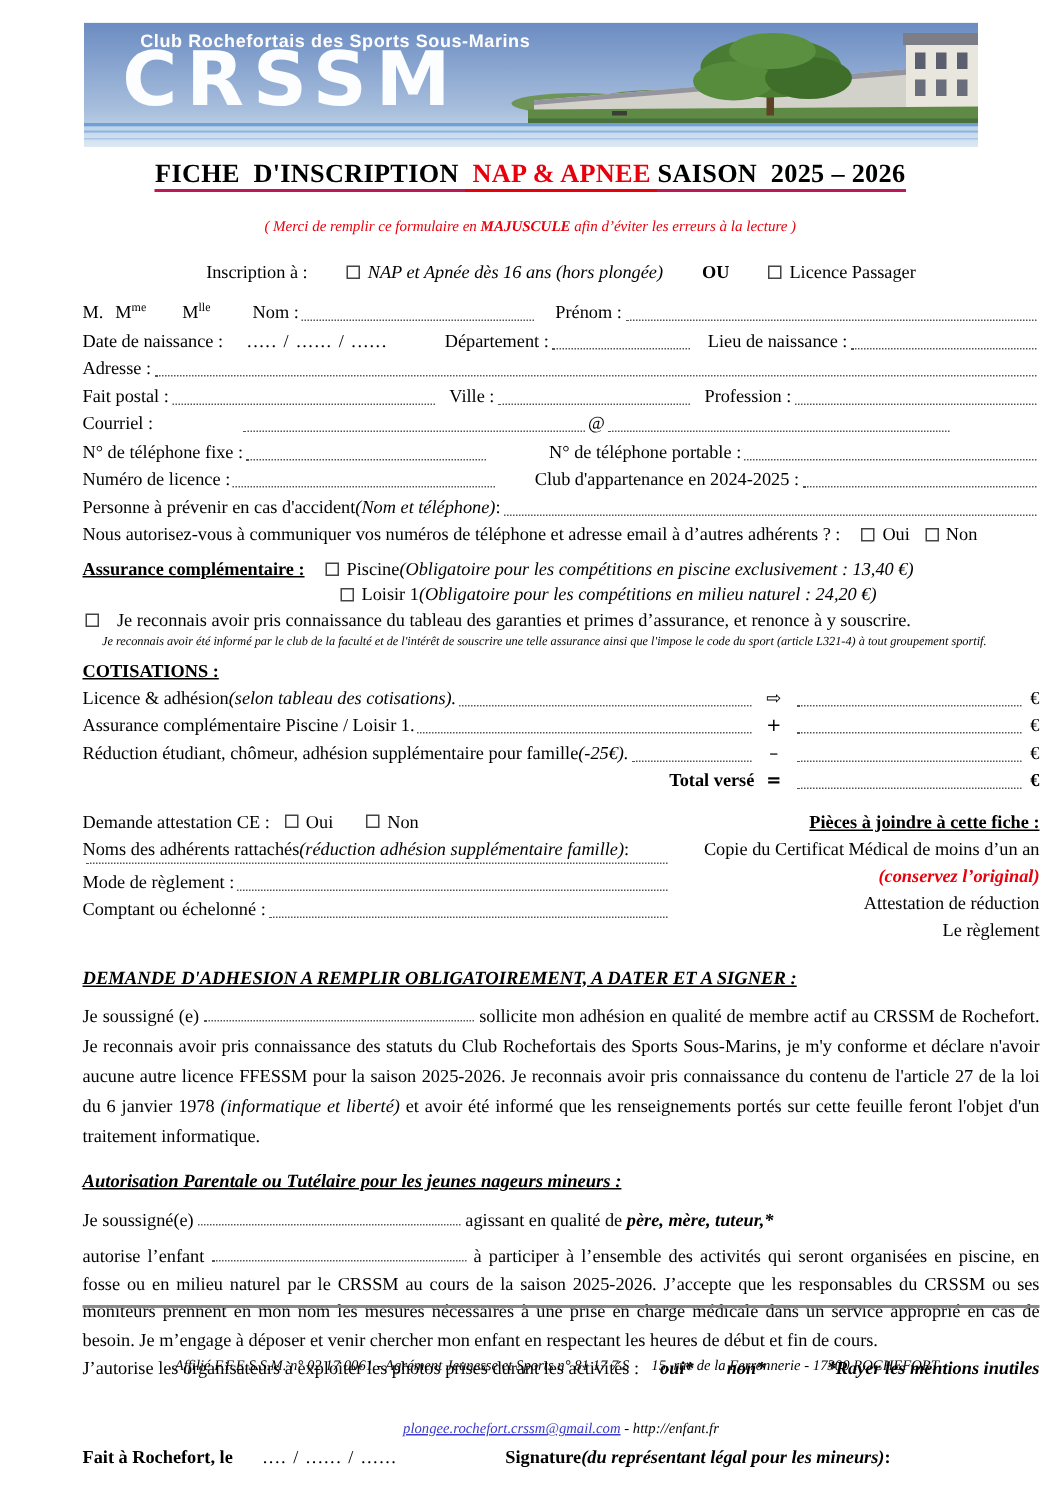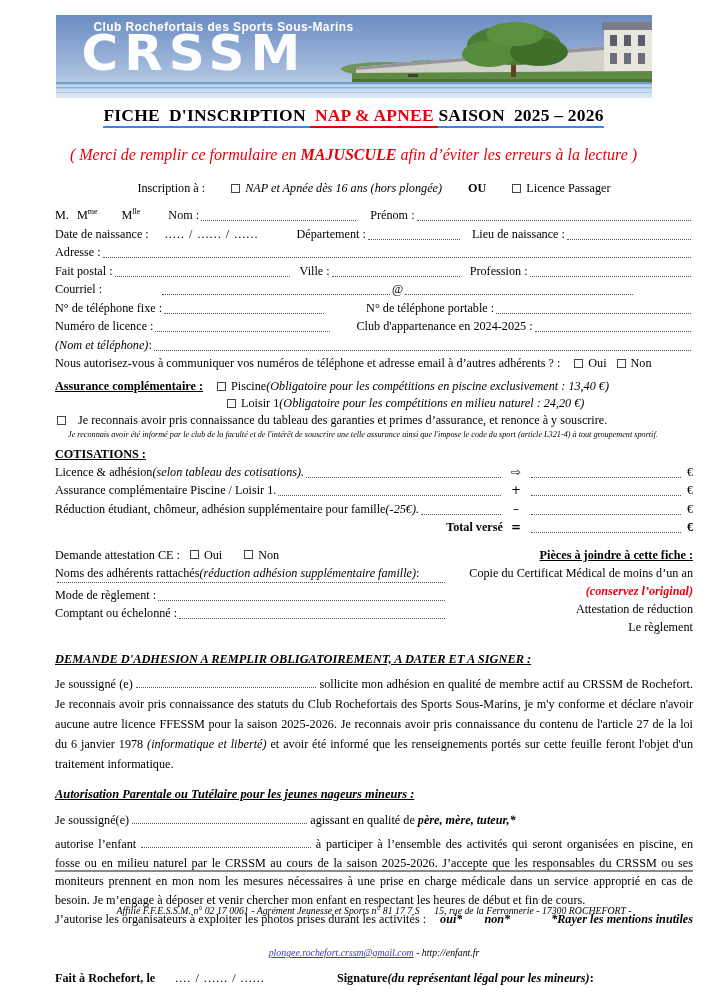--- a/index.html
+++ b/index.html
@@ -13,23 +13,23 @@
   .club-line{position:absolute;left:38px;top:5px;color:#fff;
              font-family:"Liberation Sans","DejaVu Sans",sans-serif;font-weight:bold;
              font-size:12px;letter-spacing:.4px;white-space:nowrap;}
   .logo{position:absolute;left:26px;top:13px;color:#fbfdff;
         font-family:"DejaVu Sans","Liberation Sans",sans-serif;font-weight:bold;
         font-size:50px;letter-spacing:6px;line-height:1;}
 
   
   .title{margin-top:7px;text-align:center;font-weight:bold;font-size:17.5px;
          letter-spacing:.2px;white-space:pre-wrap;}
-  .title .u{border-bottom:2px solid #3b82f6;padding-bottom:1px;}
+  .title .u{border-bottom:2px solid #be185d;padding-bottom:1px;}
   .title .u.red{color:#e8000d;border-bottom-color:#e8000d;}
-  .notice{margin-top:20px;text-align:center;color:#e8000d;font-style:italic;font-size:16px;}
+  .notice{margin-top:20px;text-align:center;color:#e8000d;font-style:italic;font-size:10px;}
   .notice b{font-weight:bold;}
 
   
   .frow{display:flex;align-items:flex-end;line-height:18.5px;white-space:nowrap;}
   .dots{border-bottom:1.5px dotted #555;align-self:flex-end;margin:0 2px 3.5px 2px;}
   .grow{flex:1 1 20px;}
   .cb{display:inline-block;width:7px;height:7px;border:1px solid #444;background:#fff;
       margin-right:5px;flex:0 0 auto;align-self:center;}
   .it{font-style:italic;}
   .bd{font-weight:bold;}
@@ -193,20 +193,21 @@
         <span style="margin-left:40px">N° de téléphone portable :</span>
         <span class="dots grow"></span>
       </div>
       <div class="frow">
         <span>Numéro de licence :</span>
         <span class="dots" style="flex:0 0 175px"></span>
         <span style="margin-left:24px">Club d'appartenance en 2024-2025 :</span>
         <span class="dots grow"></span>
       </div>
       <div class="frow">
+        <span>Personne à prévenir en cas d'accident </span>
         <span class="it">(Nom et téléphone)</span>
         <span> :</span>
         <span class="dots grow"></span>
       </div>
       <div class="frow">
         <span>Nous autorisez-vous à communiquer vos numéros de téléphone et adresse email à d’autres adhérents ? :</span>
         <span class="cb" style="margin-left:14px"></span>
         <span>Oui</span>
         <span class="cb" style="margin-left:10px"></span>
         <span>Non</span>

